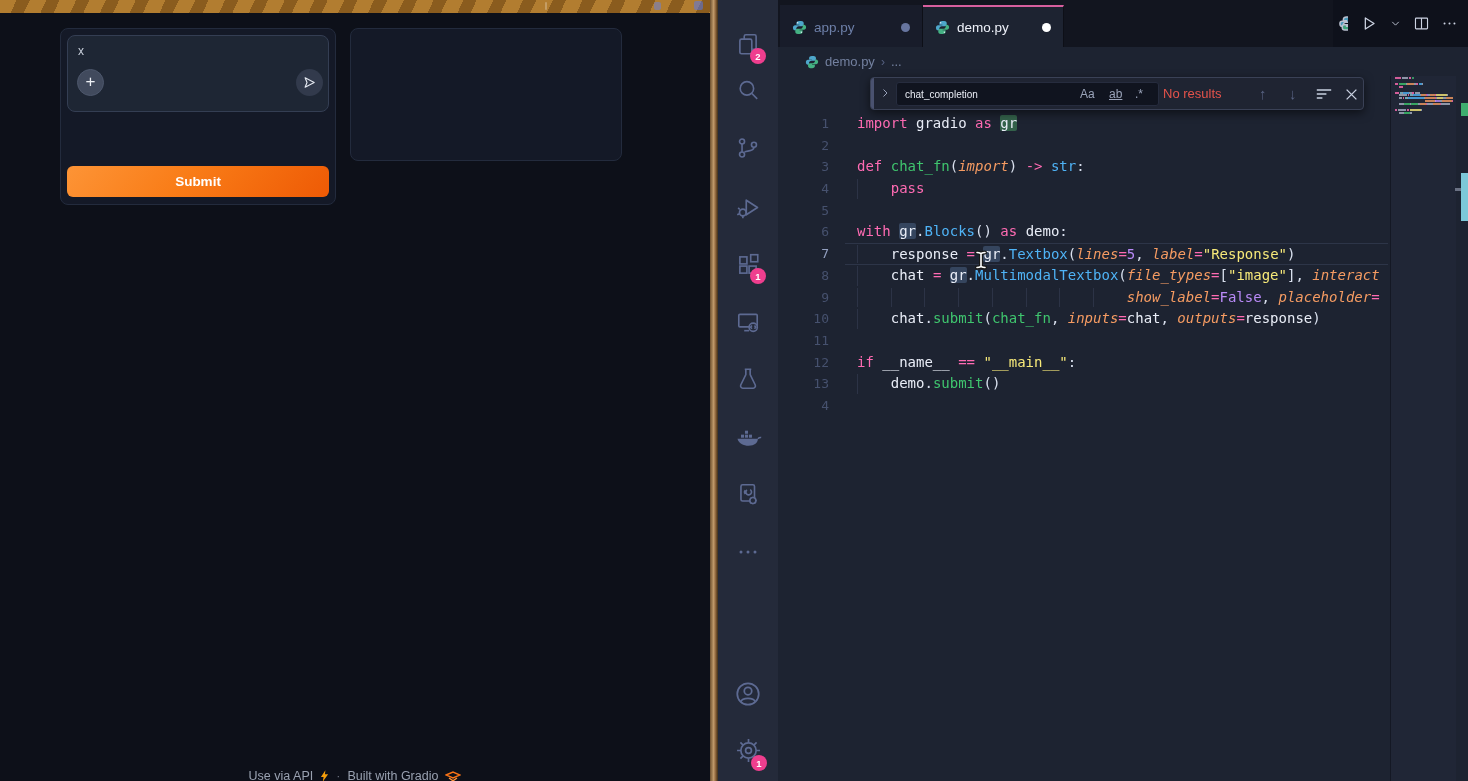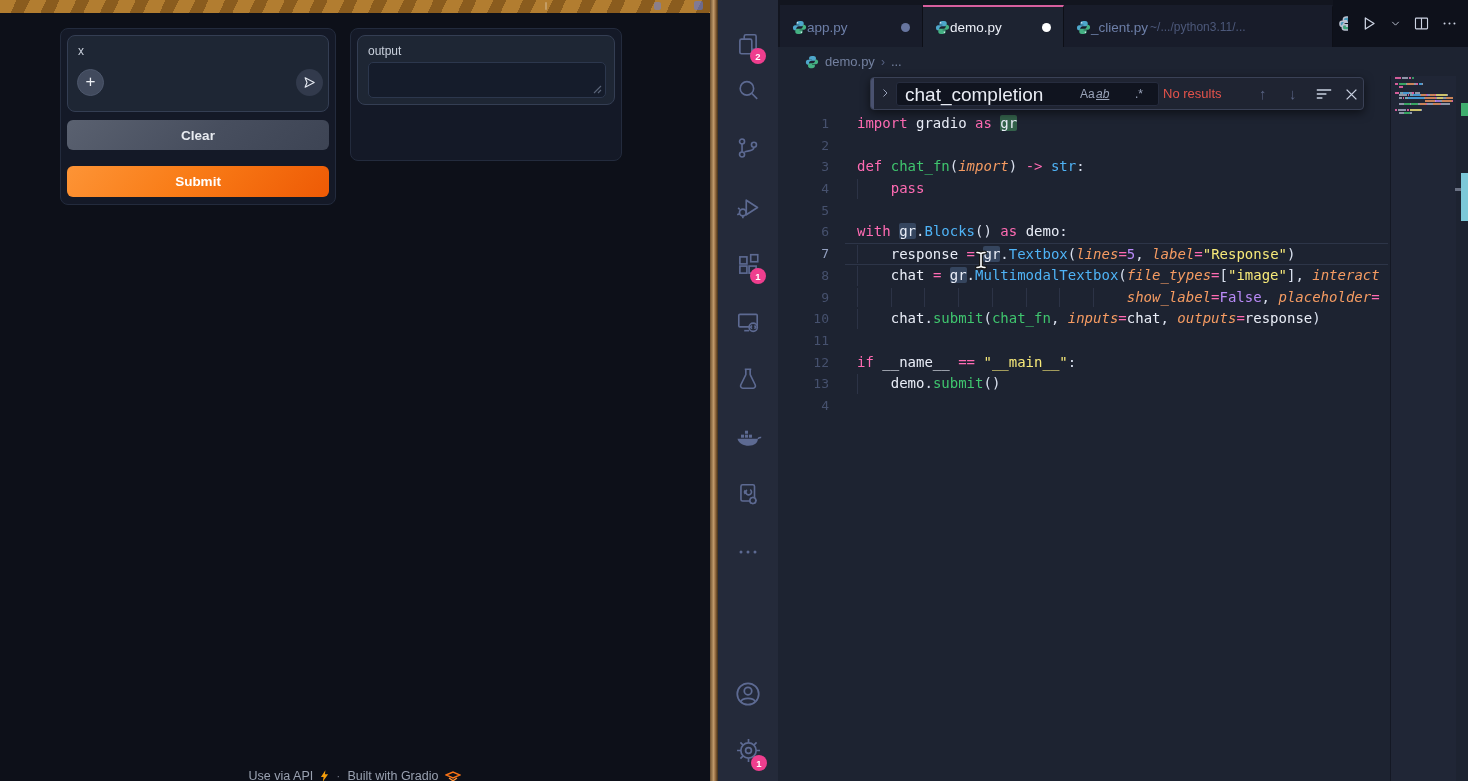--- a/index.html
+++ b/index.html
@@ -43,21 +43,21 @@
 
   
   .vscode{position:absolute;left:718px;top:0;width:750px;height:781px;background:#1d2331;overflow:hidden;}
   .activitybar{position:absolute;left:0;top:0;width:60px;height:781px;background:#242a3a;z-index:6;}
   .ab-item{position:absolute;left:0;width:60px;height:48px;display:flex;align-items:center;justify-content:center;}
   .ab-item svg{stroke:#5d6a92;fill:none;stroke-width:1.5;}
   .badge{position:absolute;width:16px;height:16px;border-radius:50%;background:#ef3e8e;color:#fff;
     font-size:9.5px;font-weight:bold;display:flex;align-items:center;justify-content:center;z-index:2;}
 
   .tabbar{position:absolute;left:0;top:0;width:750px;height:47px;background:#12151f;}
-  .tab{position:absolute;top:5px;height:42px;box-sizing:border-box;display:flex;align-items:center;
+  .tab{position:absolute;top:5px;height:42px;box-sizing:border-box;display:flex;align-items:center;gap:7px;
     padding:0 12px;background:#181c2a;border-right:1px solid #0d0f17;border-top:2.5px solid transparent;}
   .tab .tlabel{font-size:13.5px;color:#6d7fa8;}
   .tab.active{background:#1d2331;border-top:2.5px solid #d75f9e;}
   .tab.active .tlabel{color:#edf0f8;}
   .tab .tpath{font-size:12px;color:#4c587a;margin-left:2px;}
   .mod-dot{width:9px;height:9px;border-radius:50%;margin-left:auto;}
   .tab-actions{position:absolute;left:615px;top:0;width:135px;height:47px;background:#0e111b;
     display:flex;align-items:center;gap:11px;padding-left:6px;box-sizing:border-box;}
   .tab-actions svg{stroke:#cdd4e3;fill:none;stroke-width:1.6;}
   .py-sliver{width:9px;height:16px;overflow:hidden;opacity:.9;}
@@ -87,21 +87,21 @@
   .mm-row{position:absolute;left:4px;height:2px;display:flex;overflow:hidden;width:58px;}
   .mm-row span{height:2px;display:inline-block;opacity:.8;}
   .ruler-mark{position:absolute;}
 
   .find-widget{position:absolute;left:152px;top:77px;width:494px;height:33px;background:#1f2432;
     border:1px solid #3a4156;border-radius:4px;box-shadow:0 3px 10px rgba(0,0,0,.55);z-index:5;box-sizing:border-box;}
   .find-sash{position:absolute;left:0;top:0;bottom:0;width:3px;background:#4a5270;border-radius:3px 0 0 3px;}
   .find-chevron{position:absolute;left:8px;top:8px;}
   .find-input{position:absolute;left:25px;top:4px;width:263px;height:24px;background:#10141f;
     border:1px solid #262c3e;border-radius:3px;box-sizing:border-box;}
-  .find-query{position:absolute;left:8px;top:0;line-height:23px;font-size:19px;color:#e9ecf4;
+  .find-query{position:absolute;left:8px;top:0;line-height:23px;font-size:10px;color:#e9ecf4;
     font-family:"Liberation Sans",sans-serif;}
   .fi{position:absolute;top:0;height:23px;line-height:23px;font-size:12px;color:#9aa4ba;}
   .fi.word{text-decoration:underline;}
   .find-status{position:absolute;left:292px;top:0;line-height:31px;font-size:13px;color:#e5534b;}
   .find-nav{position:absolute;top:0;height:31px;line-height:31px;font-size:15px;color:#566180;}
 
   .mouse-cursor{position:absolute;left:974px;top:250px;z-index:20;}
 </style>
 </head>
 <body>
@@ -120,37 +120,26 @@
         <span class="g-label">x</span>
         <div class="round-btn plus-btn">
           <span>+</span>
         </div>
         <div class="round-btn send-btn">
           <svg width="15" height="15" viewBox="0 0 24 24">
             <path d="M5,4.5 L19.5,12 L5,19.5 L8,12 Z" fill="none" stroke="#e6eaf2" stroke-width="1.8" stroke-linejoin="round"></path>
           </svg>
         </div>
       </div>
-      <div class="g-btn btn-clear">
-        <span>Clear</span>
-      </div>
       <div class="g-btn btn-submit">
         <span>Submit</span>
       </div>
     </div>
 
     <div class="g-card card2">
-      <div class="g-panel out-panel">
-        <span class="g-label">output</span>
-        <div class="g-textarea">
-          <svg class="resize-grip" viewBox="0 0 9 9">
-            <path d="M8,1 L1,8 M8,5 L5,8" stroke="#5a6478" stroke-width="1.1" fill="none"></path>
-          </svg>
-        </div>
-      </div>
     </div>
 
     <div class="g-footer">
       <span>Use via API</span>
       <svg width="9" height="12" viewBox="0 0 10 13">
         <path d="M6,0 L1,7.5 H4 L3,13 L9,4.5 H5.5 Z" fill="#f59e0b"></path>
       </svg>
       <span class="dotsep">·</span>
       <span>Built with Gradio</span>
       <svg width="16" height="11" viewBox="0 0 16 11">
@@ -177,30 +166,20 @@
       </div>
       <div class="tab active" style="left:205px;width:141px;">
         <svg width="15" height="15" viewBox="0 0 16 16">
           <path fill="#4ea7cb" d="M7.9 1C5.9 1 4.7 1.9 4.7 3.4V5h3.2v.5H3.3C1.9 5.5 1 6.6 1 8.2c0 1.6.9 2.8 2.3 2.8h1.3V9.2c0-1.4 1.2-2.5 2.6-2.5h3.2c1.2 0 2.1-.9 2.1-2.1V3.4C12.5 1.9 11.3 1 9.8 1z"></path>
           <circle cx="6" cy="2.9" r=".8" fill="#dfe7f2"></circle>
           <path fill="#44b183" d="M8.1 15c2 0 3.2-.9 3.2-2.4V11H8.1v-.5h4.6c1.4 0 2.3-1.1 2.3-2.7 0-1.6-.9-2.8-2.3-2.8h-1.3v1.8c0 1.4-1.2 2.5-2.6 2.5H5.6c-1.2 0-2.1.9-2.1 2.1v1.2C3.5 14.1 4.7 15 6.2 15z"></path>
           <circle cx="10" cy="13.1" r=".8" fill="#dfe7f2"></circle>
         </svg>
         <span class="tlabel">demo.py</span>
         <span class="mod-dot" style="background:#ffffff;"></span>
-      </div>
-      <div class="tab" style="left:346px;width:269px;">
-        <svg width="15" height="15" viewBox="0 0 16 16">
-          <path fill="#4ea7cb" d="M7.9 1C5.9 1 4.7 1.9 4.7 3.4V5h3.2v.5H3.3C1.9 5.5 1 6.6 1 8.2c0 1.6.9 2.8 2.3 2.8h1.3V9.2c0-1.4 1.2-2.5 2.6-2.5h3.2c1.2 0 2.1-.9 2.1-2.1V3.4C12.5 1.9 11.3 1 9.8 1z"></path>
-          <circle cx="6" cy="2.9" r=".8" fill="#dfe7f2"></circle>
-          <path fill="#44b183" d="M8.1 15c2 0 3.2-.9 3.2-2.4V11H8.1v-.5h4.6c1.4 0 2.3-1.1 2.3-2.7 0-1.6-.9-2.8-2.3-2.8h-1.3v1.8c0 1.4-1.2 2.5-2.6 2.5H5.6c-1.2 0-2.1.9-2.1 2.1v1.2C3.5 14.1 4.7 15 6.2 15z"></path>
-          <circle cx="10" cy="13.1" r=".8" fill="#dfe7f2"></circle>
-        </svg>
-        <span class="tlabel">_client.py</span>
-        <span class="tpath">~/.../python3.11/...</span>
       </div>
       <div class="tab-actions">
         <span class="py-sliver">
           <svg width="15" height="15" viewBox="0 0 16 16">
               <path fill="#4ea7cb" d="M7.9 1C5.9 1 4.7 1.9 4.7 3.4V5h3.2v.5H3.3C1.9 5.5 1 6.6 1 8.2c0 1.6.9 2.8 2.3 2.8h1.3V9.2c0-1.4 1.2-2.5 2.6-2.5h3.2c1.2 0 2.1-.9 2.1-2.1V3.4C12.5 1.9 11.3 1 9.8 1z"></path>
               <path fill="#44b183" d="M8.1 15c2 0 3.2-.9 3.2-2.4V11H8.1v-.5h4.6c1.4 0 2.3-1.1 2.3-2.7 0-1.6-.9-2.8-2.3-2.8h-1.3v1.8c0 1.4-1.2 2.5-2.6 2.5H5.6c-1.2 0-2.1.9-2.1 2.1v1.2C3.5 14.1 4.7 15 6.2 15z"></path>
             </svg>
         </span>
         <svg width="19" height="19" viewBox="0 0 24 24">
           <path d="M8,5 L19,12 L8,19 Z" stroke-linejoin="round"></path>
@@ -393,21 +372,21 @@
     <div class="ruler-mark" style="left:743px;top:173px;width:7px;height:48px;background:#7cc8d8;"></div>
 
     <div class="find-widget">
       <div class="find-sash"></div>
       <svg class="find-chevron" width="12" height="14" viewBox="0 0 24 24">
         <path d="M9,5 L16,12 L9,19" stroke="#9aa3bb" fill="none" stroke-width="2"></path>
       </svg>
       <div class="find-input">
         <span class="find-query">chat_completion</span>
         <span class="fi" style="left:183px;">Aa</span>
-        <span class="fi word" style="left:199px;font-style:italic;">ab</span>
+        <span class="fi word" style="left:212px;">ab</span>
         <span class="fi" style="left:238px;">.*</span>
       </div>
       <span class="find-status">No results</span>
       <span class="find-nav" style="left:388px;">↑</span>
       <span class="find-nav" style="left:418px;">↓</span>
       <svg style="position:absolute;left:445px;top:9px;" width="16" height="14" viewBox="0 0 20 16">
         <path d="M1,3 H19 M1,8 H13 M1,13 H8" stroke="#c7cfdf" stroke-width="1.8" fill="none"></path>
       </svg>
       <svg style="position:absolute;left:474px;top:10px;" width="13" height="13" viewBox="0 0 16 16">
         <path d="M2,2 L14,14 M14,2 L2,14" stroke="#c7cfdf" stroke-width="1.7"></path>

